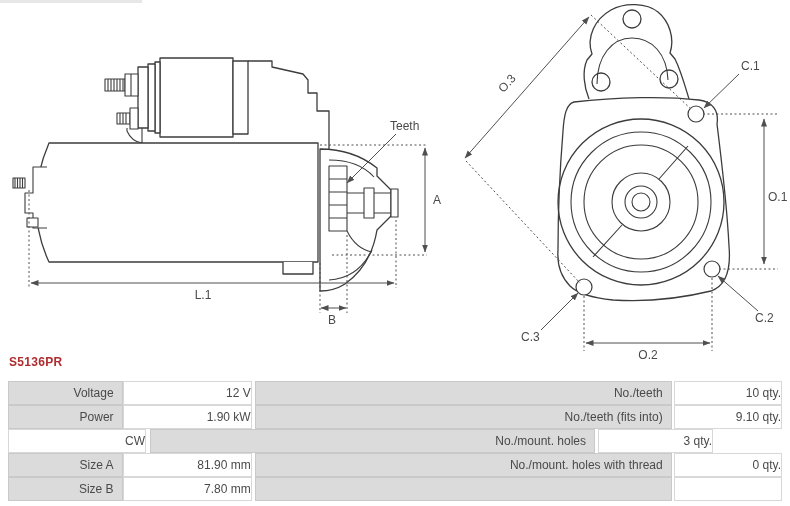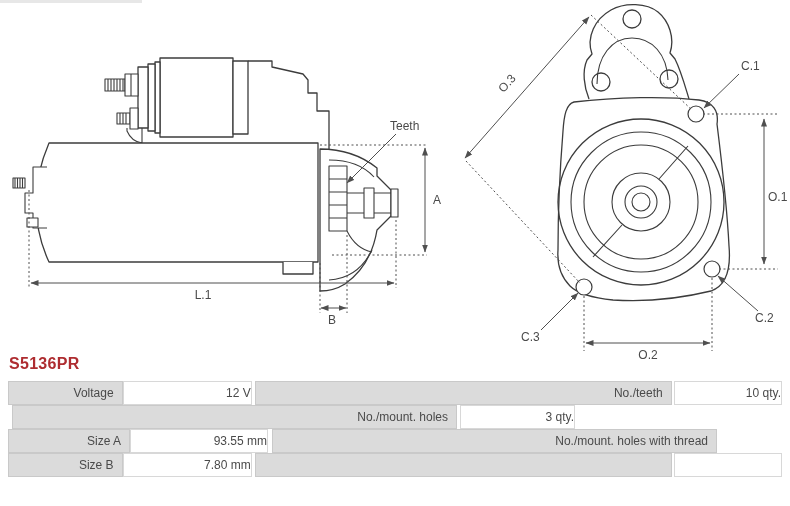--- a/index.html
+++ b/index.html
@@ -1,20 +1,20 @@
 <!DOCTYPE html>
 <html><head>
 <meta charset="utf-8">
 <style>
   html,body{margin:0;padding:0;background:#fff;}
   body{width:790px;height:506px;position:relative;overflow:hidden;
        font-family:"Liberation Sans", sans-serif;-webkit-font-smoothing:antialiased;}
   .artifact{position:absolute;left:0;top:0;width:142px;height:3px;background:#dfdfdf;opacity:.75;}
   .diagram{position:absolute;left:0;top:0;}
-  .partno{position:absolute;left:9px;top:355px;font-size:16px;font-weight:600;
+  .partno{position:absolute;left:9px;top:355px;font-size:12px;font-weight:600;
           letter-spacing:.3px;color:#ae2c30;}
   .spec-table{position:absolute;left:8px;top:381px;width:774px;}
   .spec-row{display:flex;margin-bottom:0;height:24px;}
   .cell{box-sizing:border-box;height:24px;line-height:22px;font-size:12px;color:#4a4a4a;
         text-align:right;overflow:hidden;white-space:nowrap;}
   .cell.lab{background:#dbdbdb;border:1px solid #c9c9c9;padding-right:8px;}
   .cell.val{background:#ffffff;border:1px solid #d8d8d8;}
   .w-lab1{width:122px;}
   .w-val1{width:138px;}
   .gap1{width:4px;height:24px;}
@@ -170,34 +170,44 @@
 
   <div class="spec-row">
     <div class="cell lab w-lab1">Voltage</div>
     <div class="cell val w-val1">12 V</div>
     <div class="gap1"></div>
     <div class="cell lab w-lab2">No./teeth</div>
     <div class="gap2"></div>
     <div class="cell val w-val2">10 qty.</div>
   </div>
 
-
-  <div class="spec-row">
+  <div class="spec-row">
+    <div class="cell lab w-lab1">Power</div>
+    <div class="cell val w-val1">1.90 kW</div>
+    <div class="gap1"></div>
+    <div class="cell lab w-lab2">No./teeth (fits into)</div>
+    <div class="gap2"></div>
+    <div class="cell val w-val2">9.10 qty.</div>
+  </div>
+
+  <div class="spec-row">
+    <div class="cell val w-val1">CW</div>
     <div class="gap1"></div>
     <div class="cell lab w-lab2">No./mount. holes</div>
     <div class="gap2"></div>
     <div class="cell val w-val2">3 qty.</div>
   </div>
 
   <div class="spec-row">
     <div class="cell lab w-lab1">Size A</div>
-    <div class="cell val w-val1">93.55 mm</div>
+    <div class="cell val w-val1">81.90 mm</div>
     <div class="gap1"></div>
     <div class="cell lab w-lab2">No./mount. holes with thread</div>
     <div class="gap2"></div>
+    <div class="cell val w-val2">0 qty.</div>
   </div>
 
   <div class="spec-row">
     <div class="cell lab w-lab1">Size B</div>
     <div class="cell val w-val1">7.80 mm</div>
     <div class="gap1"></div>
     <div class="cell lab w-lab2"></div>
     <div class="gap2"></div>
     <div class="cell val w-val2"></div>
   </div>

